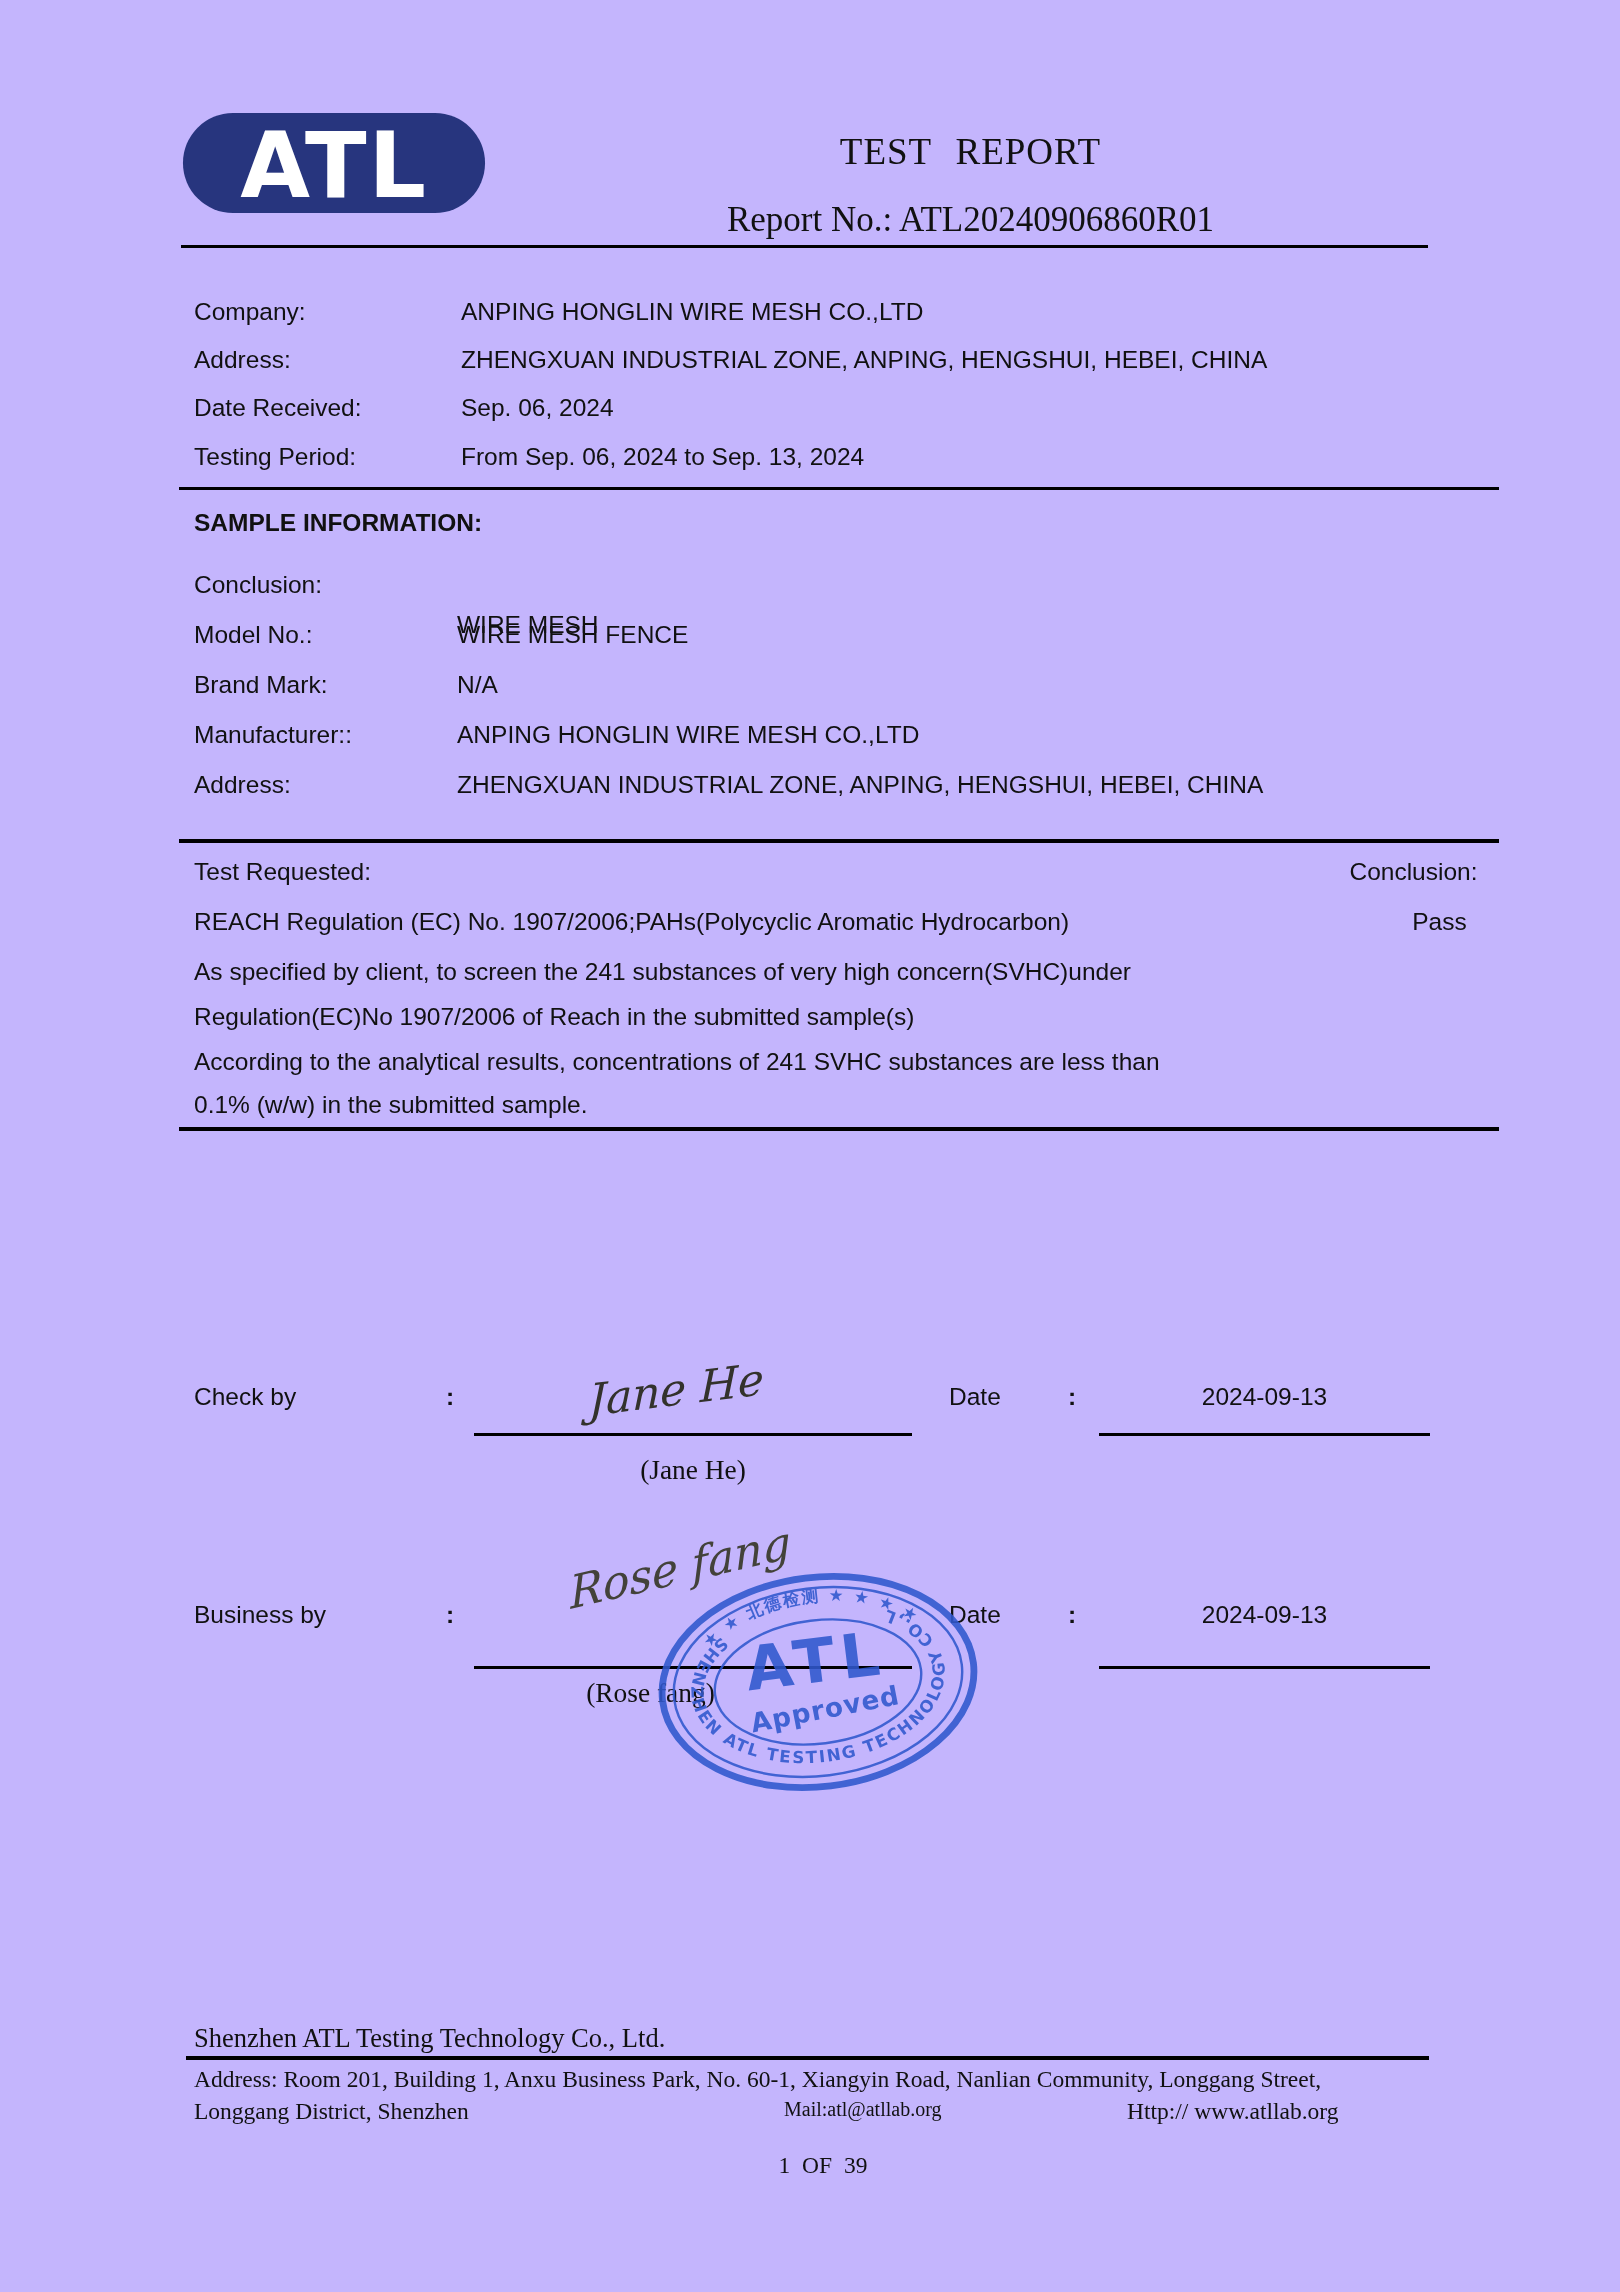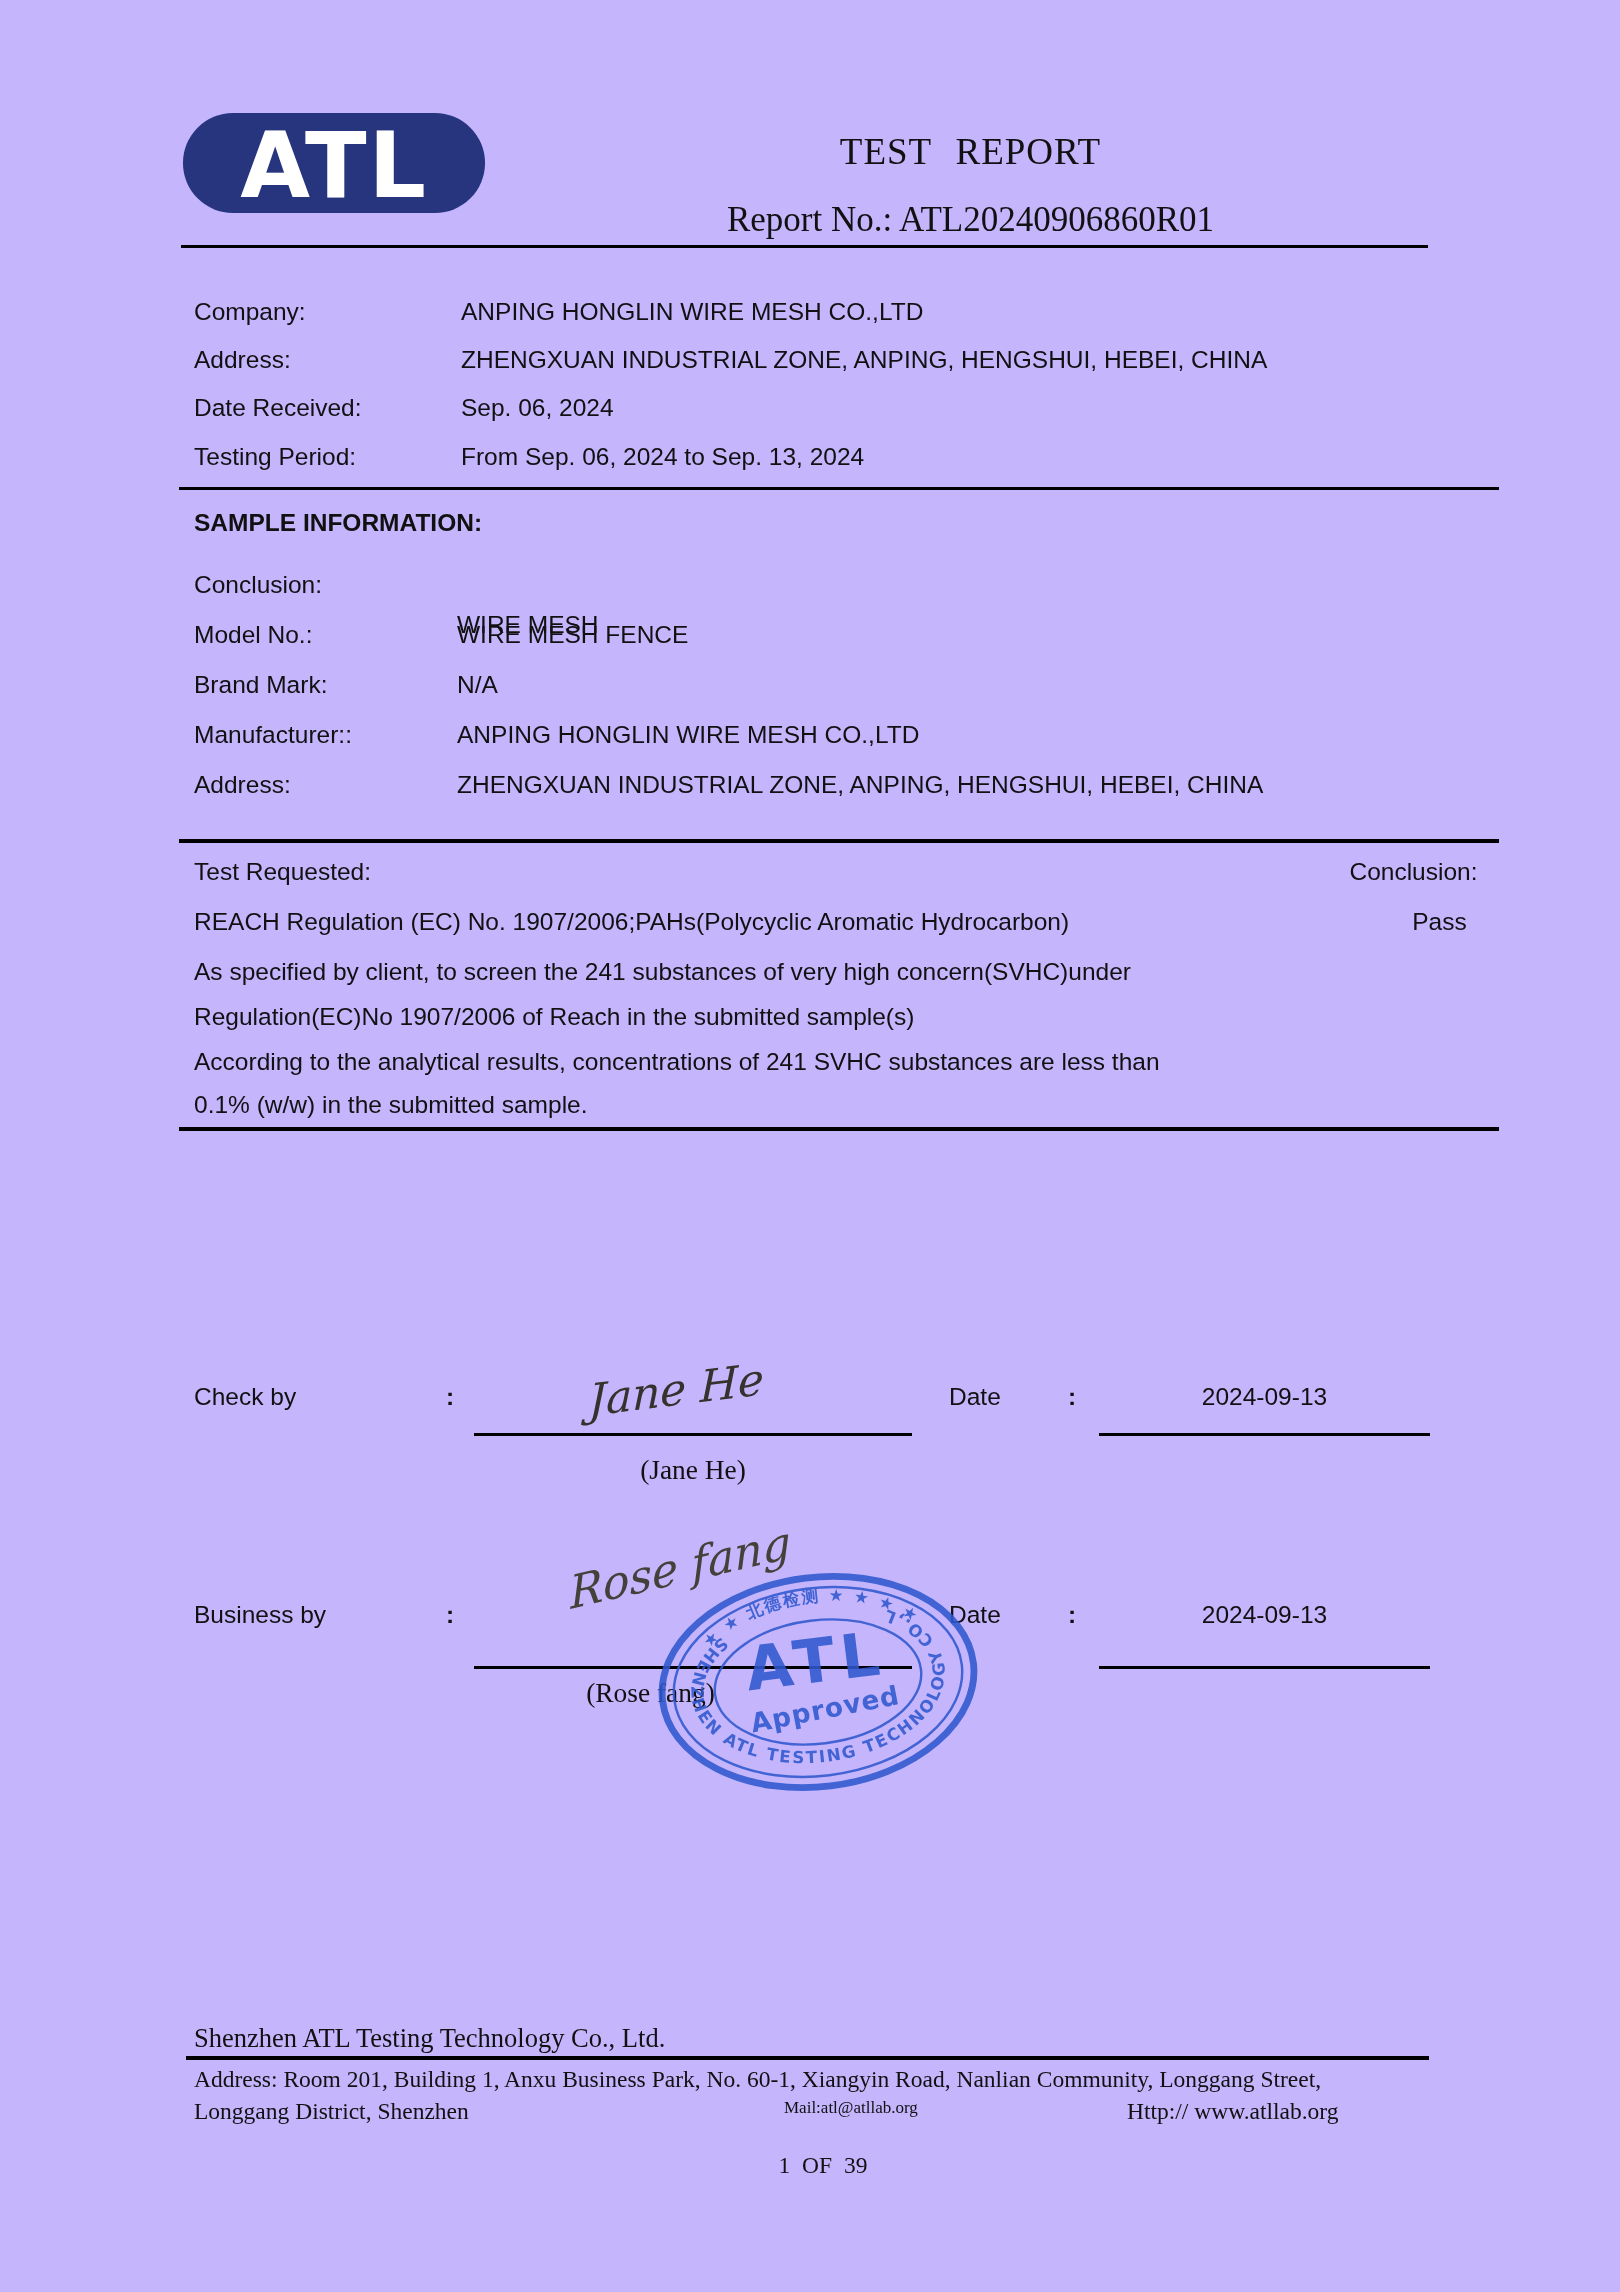--- a/index.html
+++ b/index.html
@@ -108,18 +108,18 @@
       <textPath href="#ringTop" startOffset="50%">★ ★ 北德检测 ★ ★ ★ ★</textPath>
     </text>
     <text x="190" y="140" text-anchor="middle" font-family="DejaVu Sans, sans-serif" font-size="62" font-weight="bold" letter-spacing="6" fill="#3058CE">ATL</text>
     <text x="194" y="178" text-anchor="middle" font-family="DejaVu Sans, sans-serif" font-size="27" font-weight="bold" letter-spacing="1" fill="#3058CE" transform="rotate(-4 190 170)">Approved</text>
   </svg>
 
   <div class="abs foot-serif" style="left:194px;top:2023px;font-size:26.5px;">Shenzhen ATL Testing Technology Co., Ltd.</div>
   <div class="hr" style="left:186px;top:2056px;width:1243px;height:3.9px;"></div>
   <div class="abs foot-serif" style="left:194px;top:2066px;font-size:23.5px;">Address: Room 201, Building 1, Anxu Business Park, No. 60-1, Xiangyin Road, Nanlian Community, Longgang Street,</div>
   <div class="abs foot-serif" style="left:194px;top:2098px;font-size:23.5px;">Longgang District, Shenzhen</div>
-  <div class="abs foot-serif" style="left:784px;top:2098px;font-size:17px;">Mail:atl@atllab.org</div>
+  <div class="abs foot-serif" style="left:784px;top:2098px;font-size:20px;">Mail:atl@atllab.org</div>
   <div class="abs foot-serif" style="left:1127px;top:2098px;font-size:23.5px;">Http:// www.atllab.org</div>
   <div class="abs foot-serif" style="left:686px;top:2152px;width:274px;font-size:23.5px;text-align:center;word-spacing:5.9px;">1 OF 39</div>
 
 </div>
 
 
 </body></html>

